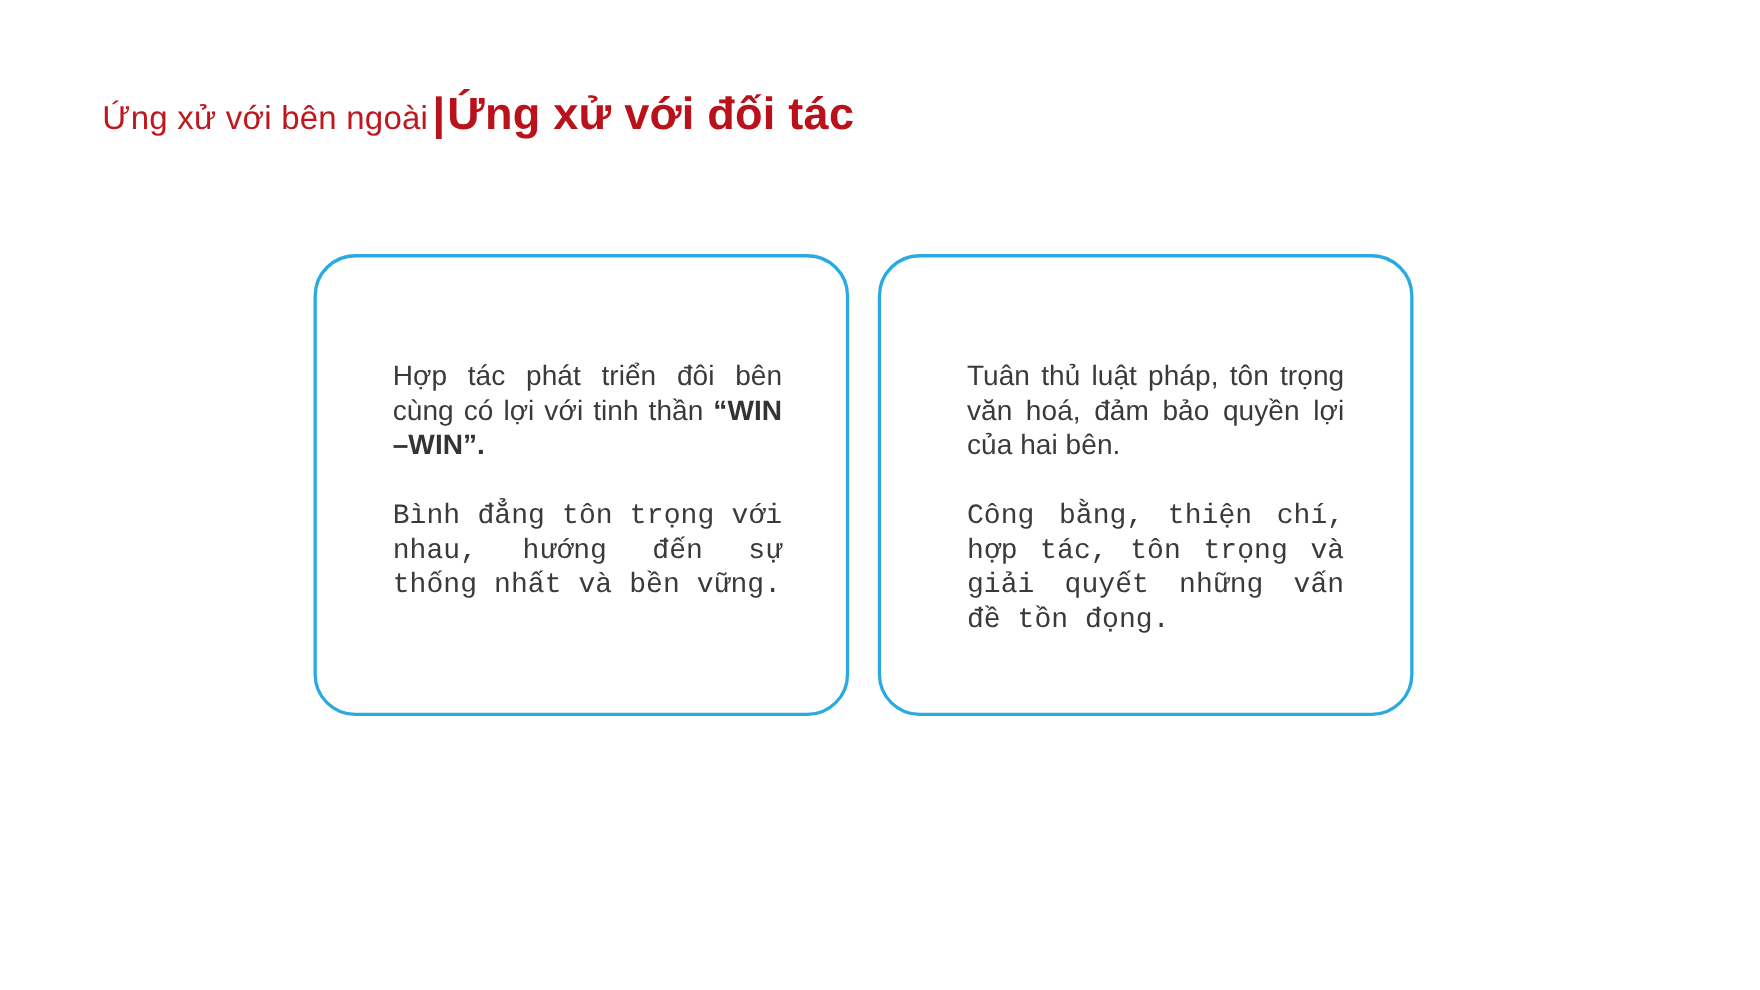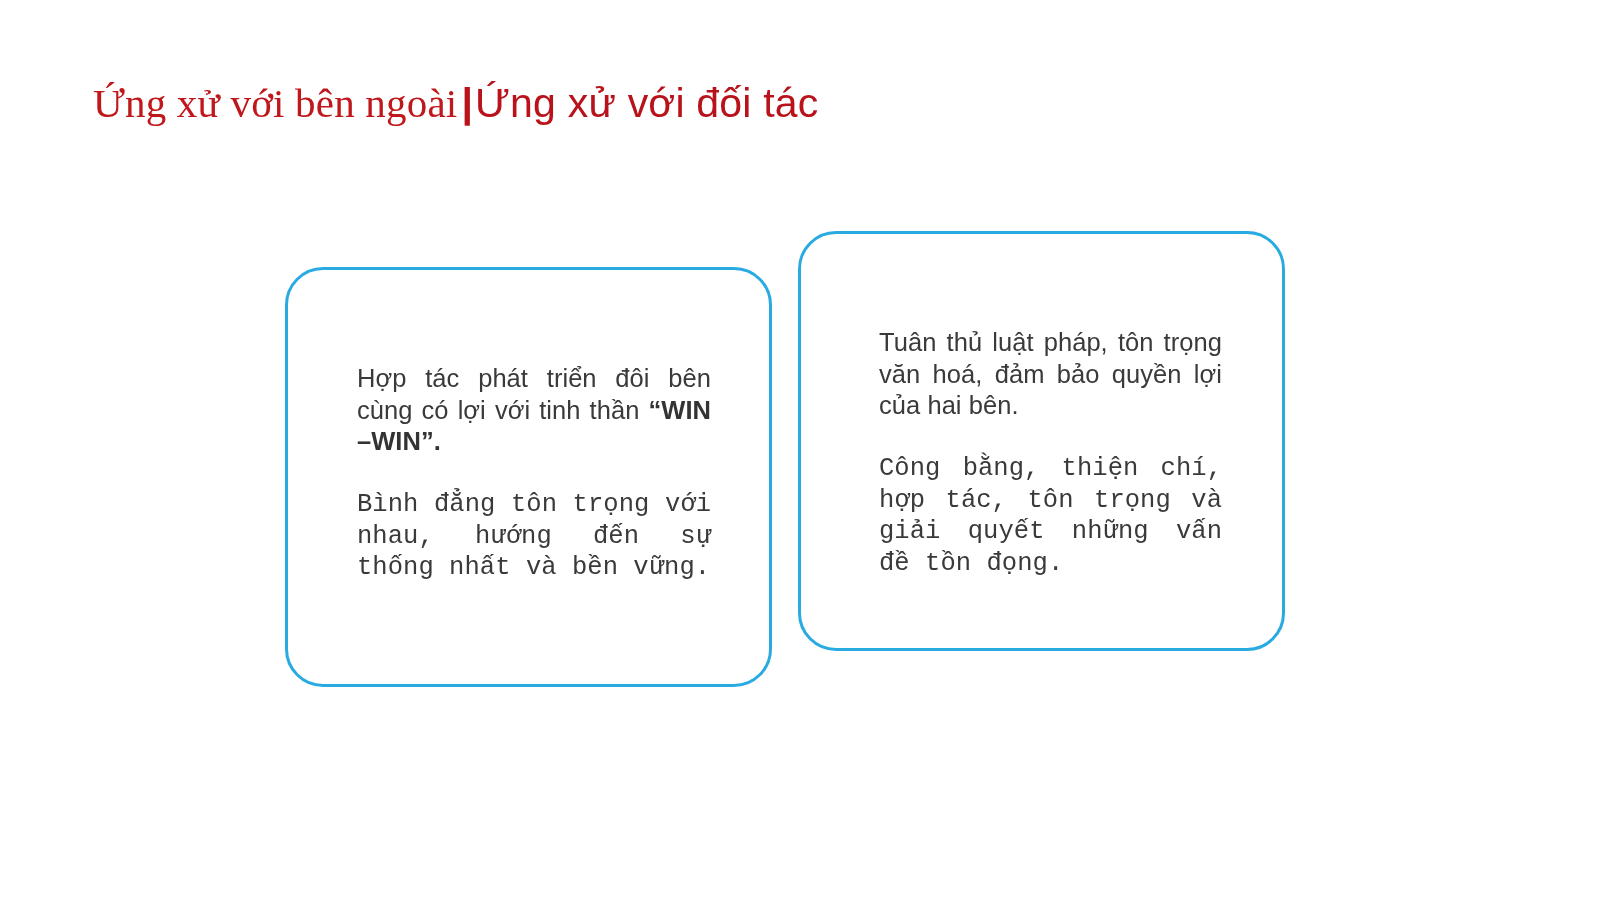--- a/index.html
+++ b/index.html
@@ -24,53 +24,53 @@
 
   
   .slide-title {
     position: absolute;
     left: 93px;
     top: 83px;
     white-space: nowrap;
     line-height: 1.0;
   }
   .title-light {
-    font-family: Liberation Serif, serif;
-    font-size: 41px;
+    font-family: Liberation Sans, sans-serif;
+    font-size: 30px;
     font-weight: 300;
     letter-spacing: 0.2px;
     color: #c0171c;
   }
   .title-sep {
     font-family: "Liberation Sans", sans-serif;
     font-size: 41px;
     font-weight: 700;
     color: #b9121b;
     padding-left: 4px;
     padding-right: 2px;
   }
   .title-bold {
     font-family: "Liberation Sans", sans-serif;
     font-size: 41px;
-    font-weight: 400;
+    font-weight: 700;
     letter-spacing: 0.2px;
     color: #b9121b;
   }
 
   
   .card {
     position: absolute;
     top: 231px;
     height: 420px;
     box-sizing: border-box;
     border: 3.5px solid #29abe2;
     border-radius: 38px;
     background: #ffffff;
   }
-  #card-left  { left: 285px;  width: 487px; margin-top: 36px; }
+  #card-left  { left: 285px;  width: 487px; }
   #card-right { left: 798px;  width: 487px; }
 
   .card-body {
     position: absolute;
     left: 0;
     right: 0;
     top: 93px;
     padding: 0 0 0 0;
   }
   #card-left .card-body  { padding-left: 69px; padding-right: 58px; }

